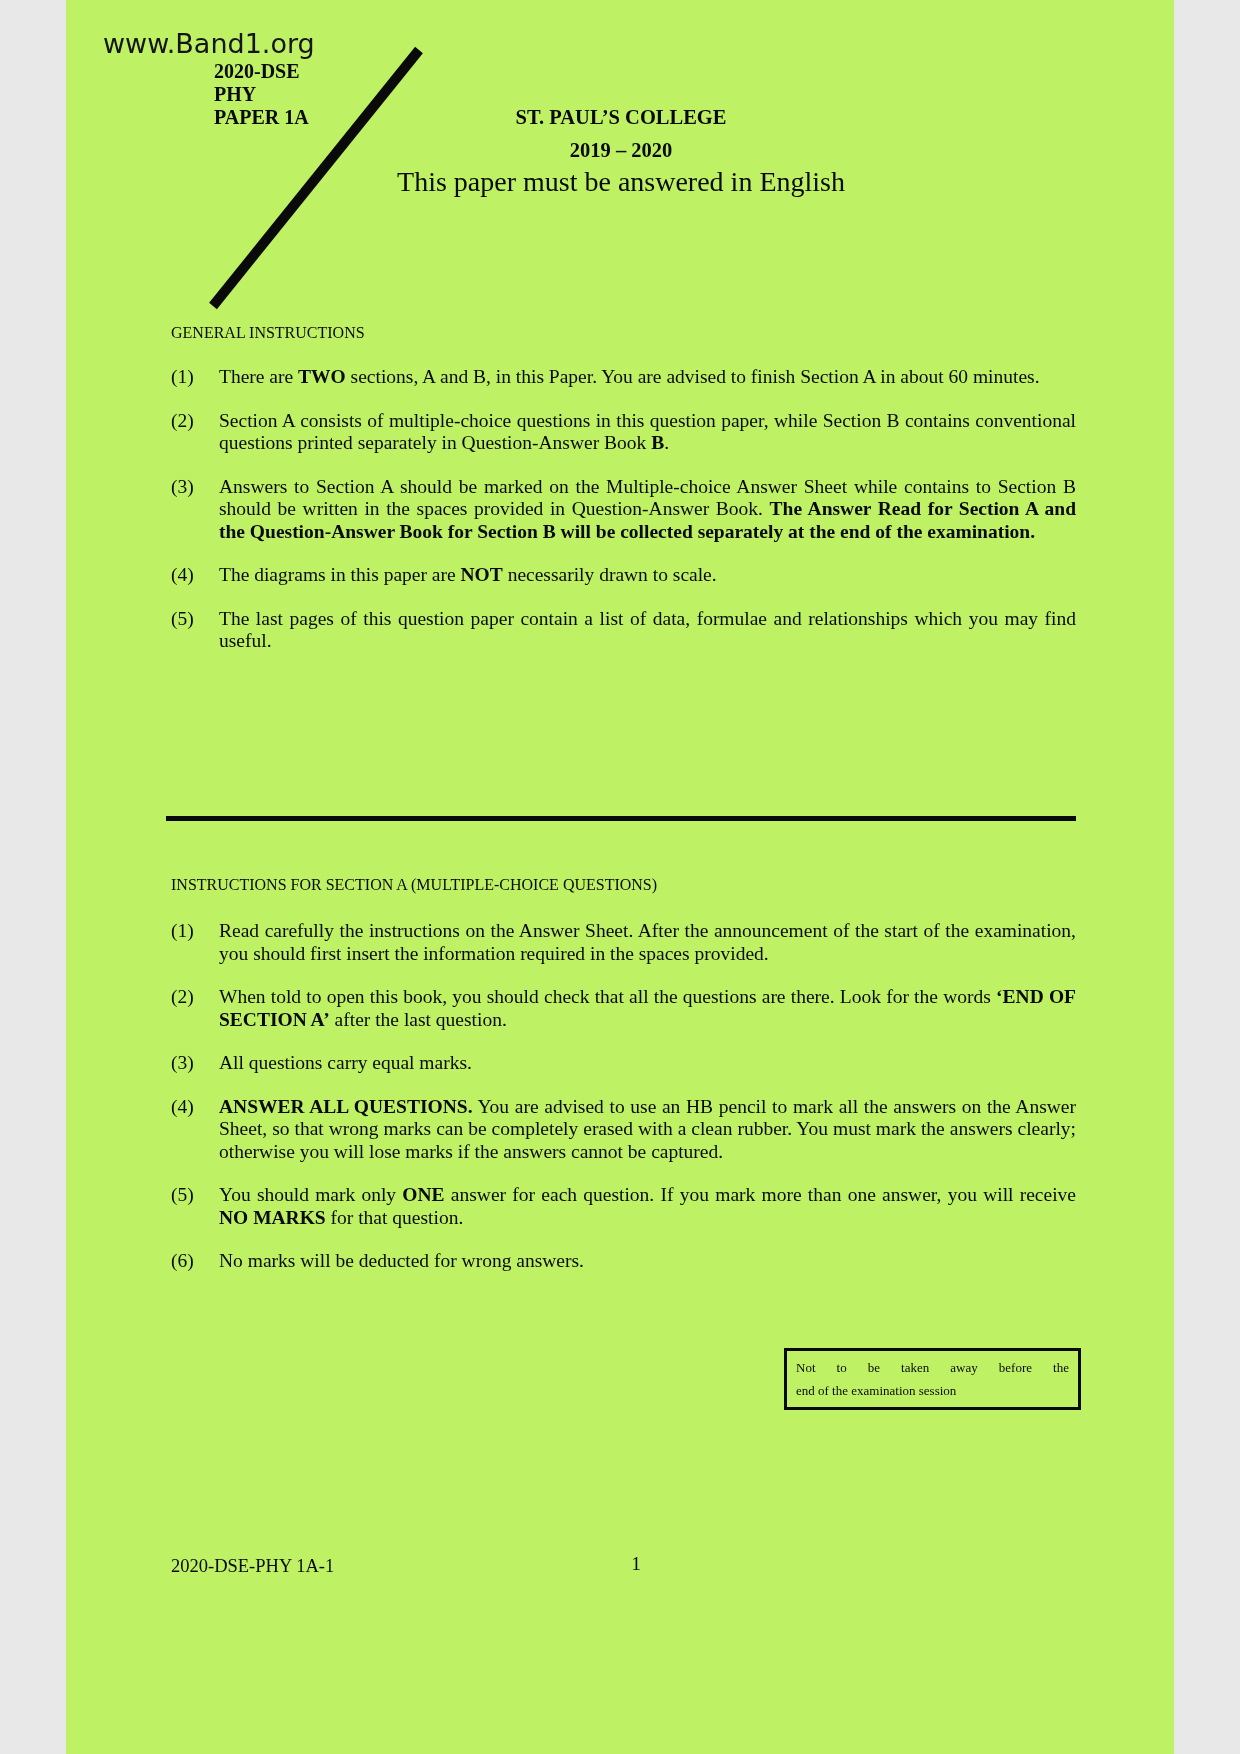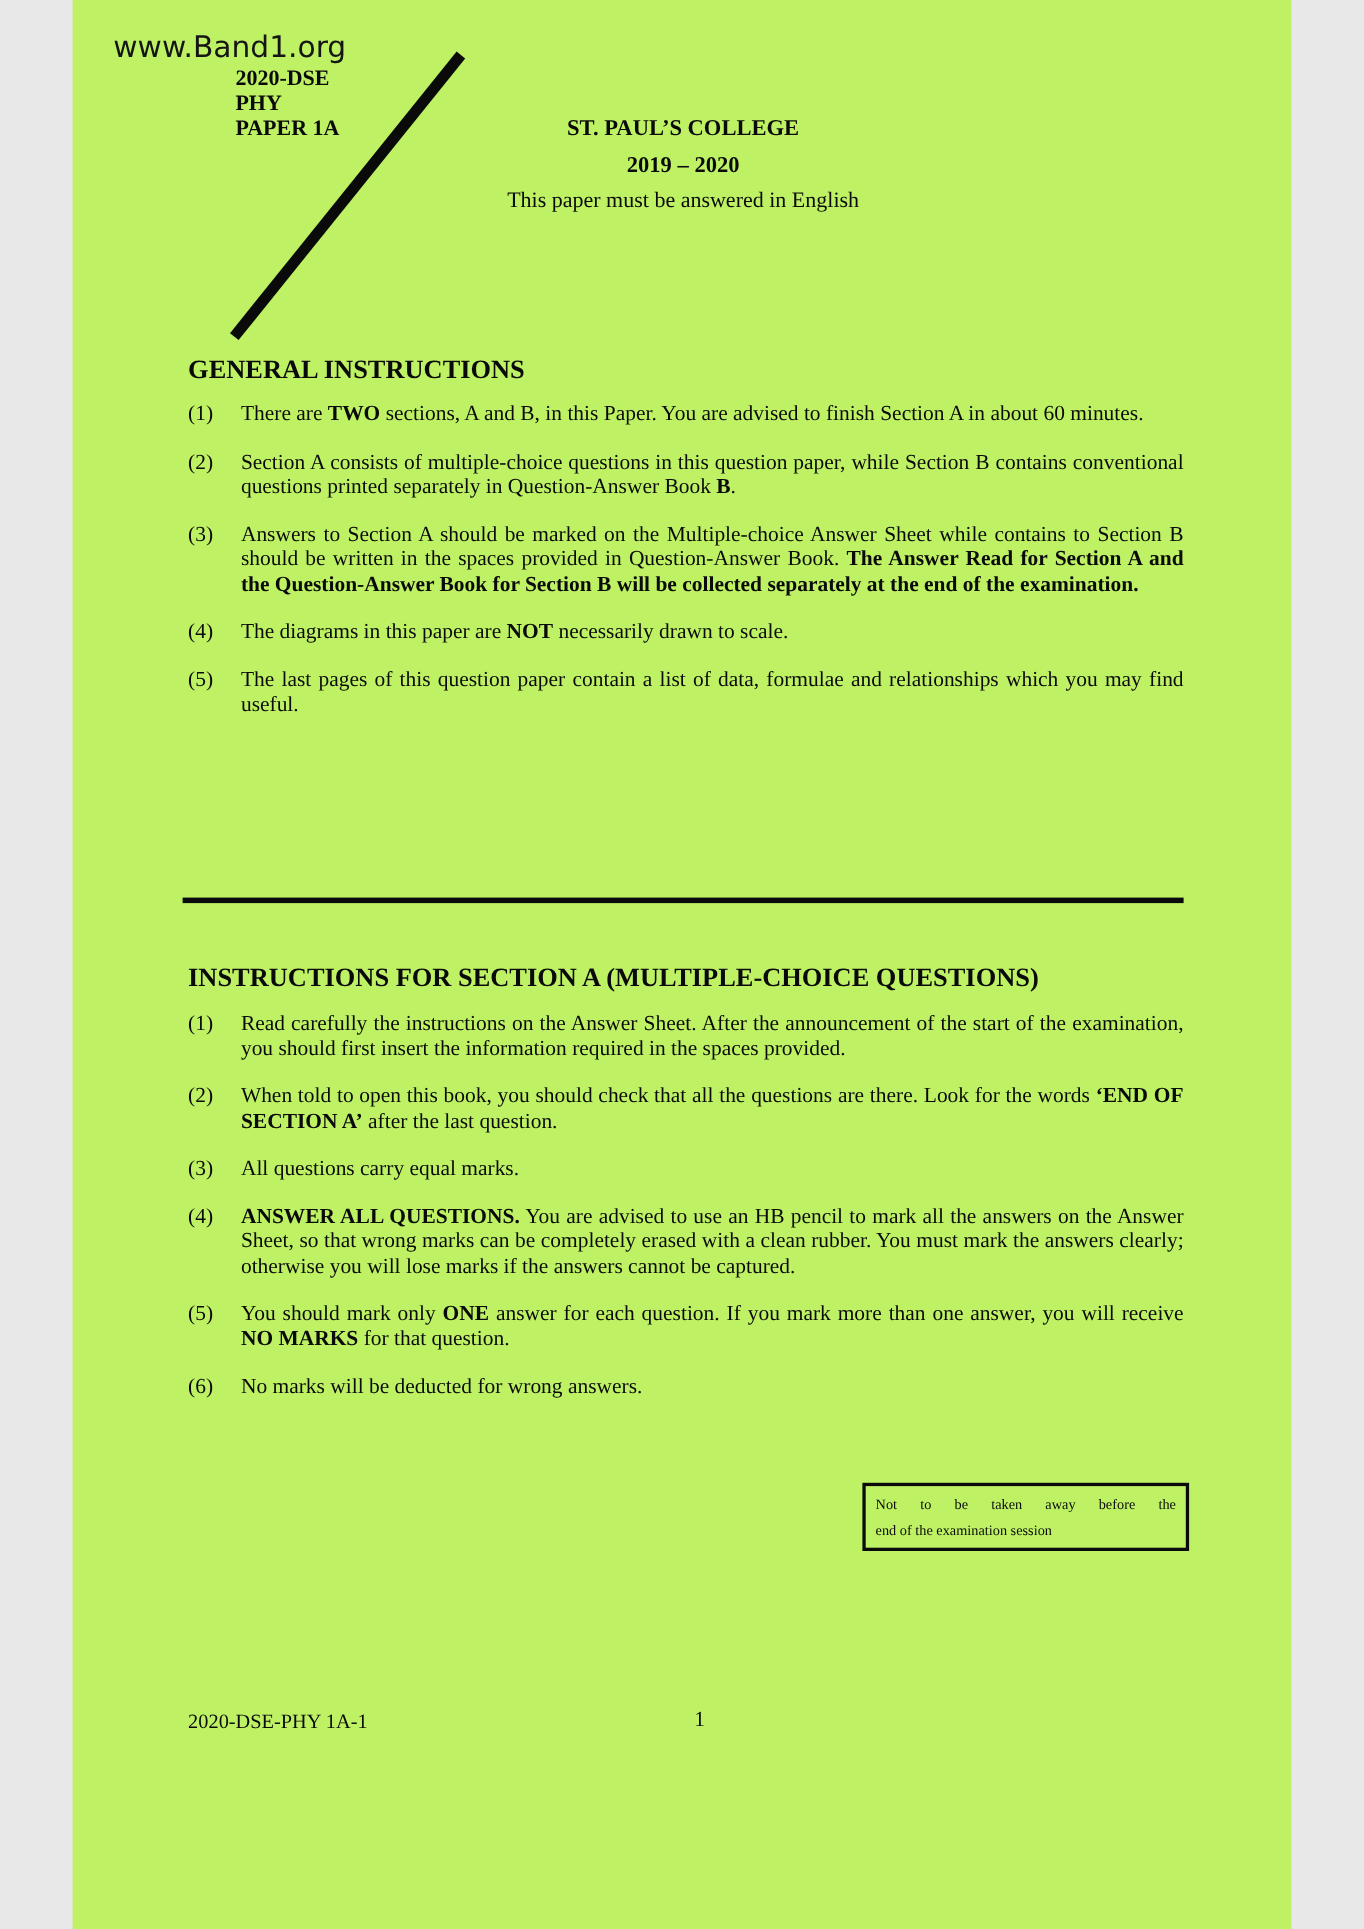--- a/index.html
+++ b/index.html
@@ -21,24 +21,24 @@
   #paper-code{
     position:absolute;left:148px;top:60px;
     font-weight:bold;font-size:20px;line-height:23px;
   }
   #strike-svg{position:absolute;left:110px;top:38px;}
   #exam-header{
     position:absolute;left:255px;top:62px;width:600px;
     text-align:center;font-weight:bold;font-size:20.5px;margin-top:39px;
   }
   #exam-header .hline{line-height:32.5px;}
-  #exam-header .hline-note{font-weight:normal;font-size:20px;line-height:32.5px;}
+  #exam-header .hline-note{font-weight:normal;font-size:28px;line-height:32.5px;}
   .sec-title{
     position:absolute;left:105px;
-    font-weight:bold;font-size:24px;
+    font-weight:normal;font-size:16px;
   }
   .inst-list{
     position:absolute;left:105px;width:905px;
     font-size:19.5px;line-height:22.5px;
   }
   .inst-item{display:flex;margin-bottom:21px;}
   .inst-num{width:48px;flex:0 0 48px;}
   .inst-text{flex:1;text-align:justify;}
   #divider{
     position:absolute;left:100px;top:816px;width:910px;height:5px;

